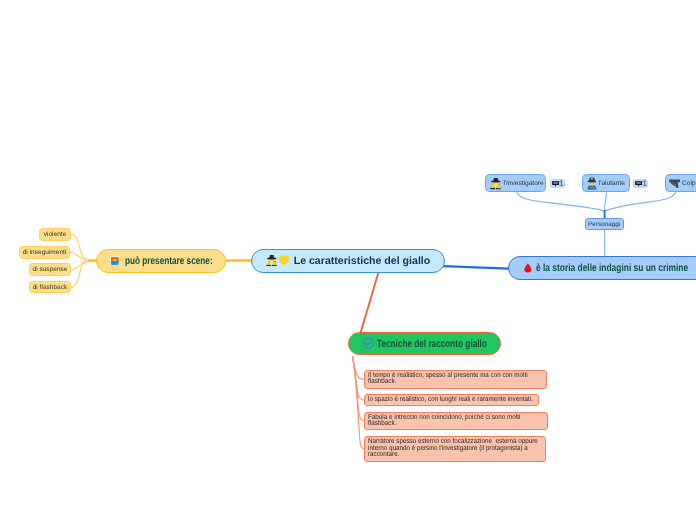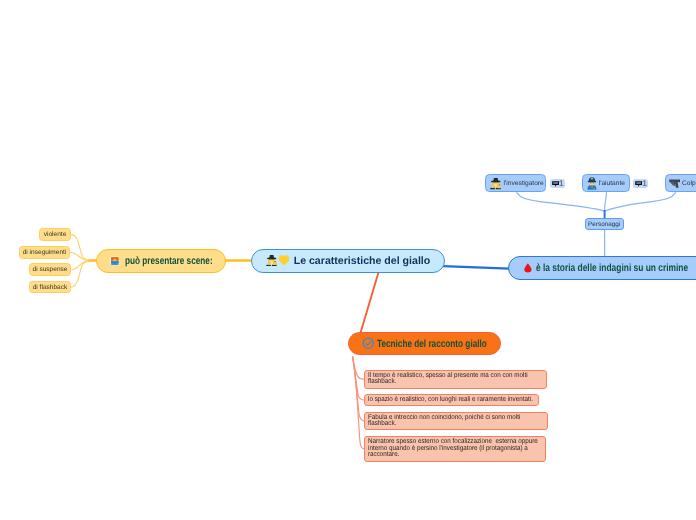--- a/index.html
+++ b/index.html
@@ -39,21 +39,21 @@
   #personaggi{left:584.5px;top:218.3px;width:39.3px;height:12.2px;border-radius:3px;
      background:#a6ccfc;border:1.2px solid #5e9cf0;justify-content:center;
      font-size:6.35px;color:#2b3442;}
   .badge{position:absolute;background:#bfdafb;border-radius:2.5px;display:flex;
      align-items:flex-end;font-size:8.2px;color:#67727f;height:9px;padding:0 1.6px;
      line-height:7.6px;font-weight:bold;}
   .badge svg{margin-bottom:0.8px;}
 
   
   #tecniche{left:347.5px;top:332px;width:153px;height:23px;border-radius:11.5px;
-     background:#f97316;border:1.7px solid #f5603a;padding-left:13.2px;}
+     background:#22c55e;border:1.7px solid #f5603a;padding-left:13.2px;}
   #tecniche .label{font-weight:bold;font-size:10.5px;color:#10503e;
      transform:scaleX(0.782);}
 
   .spill{background:#f9c3ae;border:1.15px solid #f5805f;border-radius:3px;
      color:#2a2420;font-size:6.9px;line-height:6.45px;
      display:flex;align-items:center;padding:0 2.9px;box-sizing:border-box;}
   .spill span{display:inline-block;transform:scaleX(0.912);transform-origin:left center;
      white-space:pre;}
 </style>
 </head>

